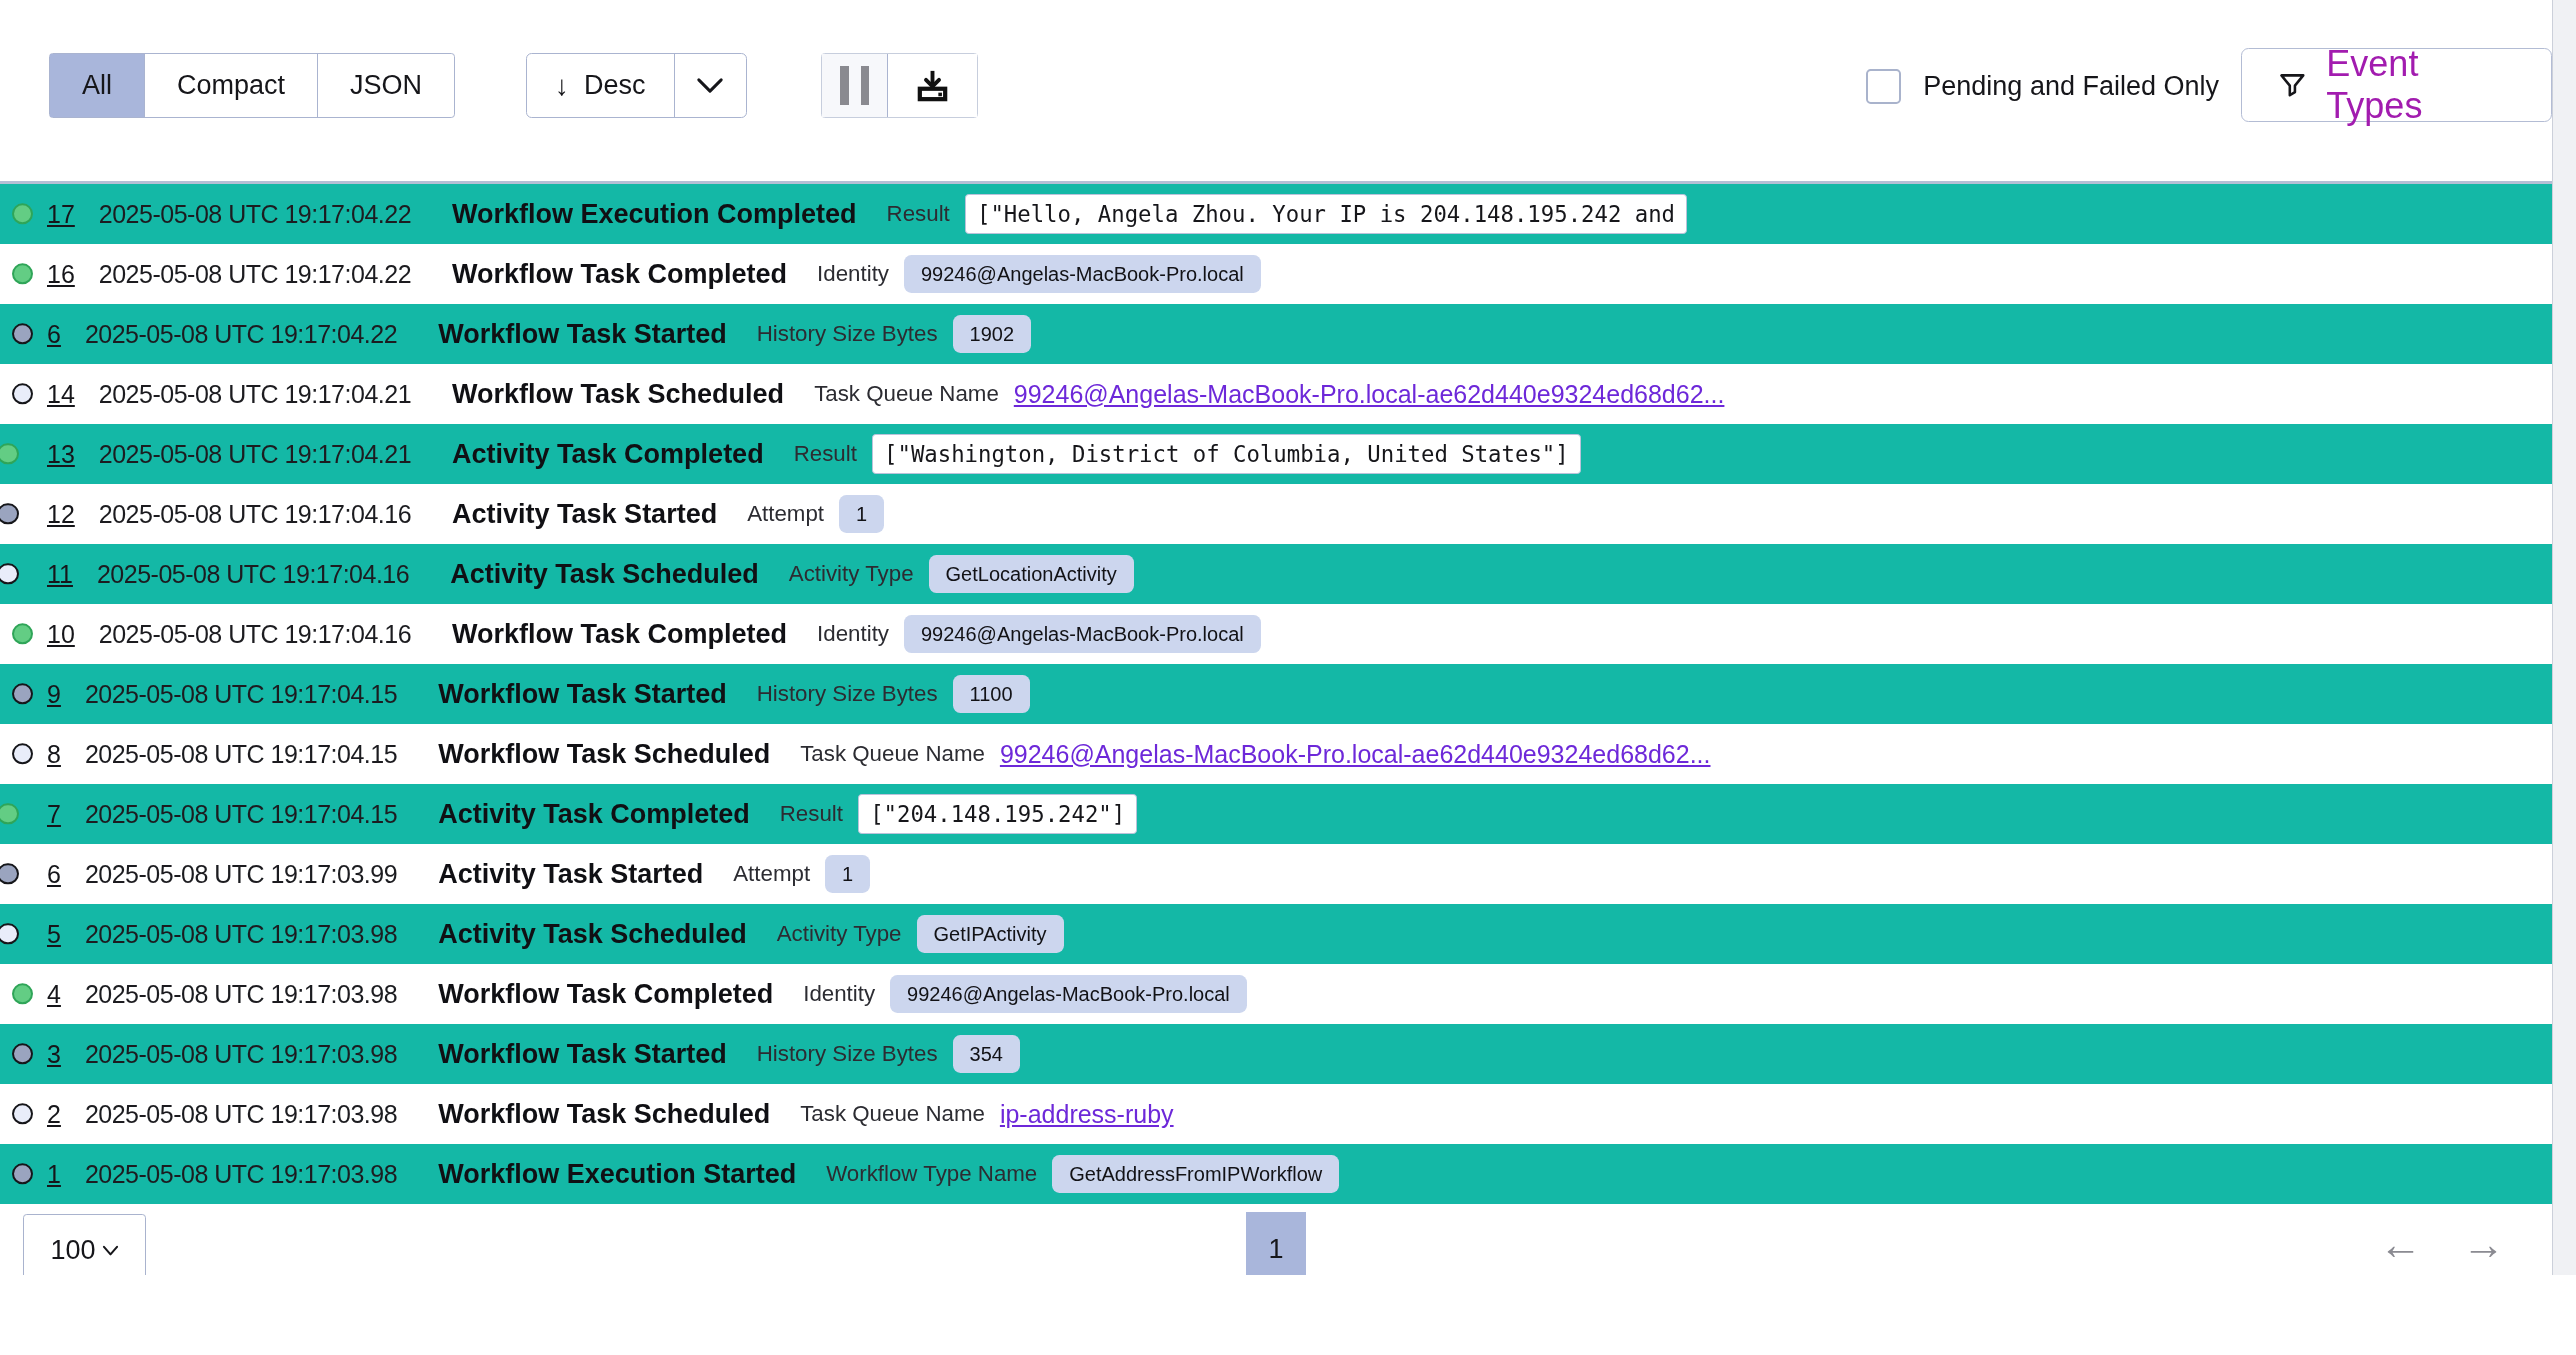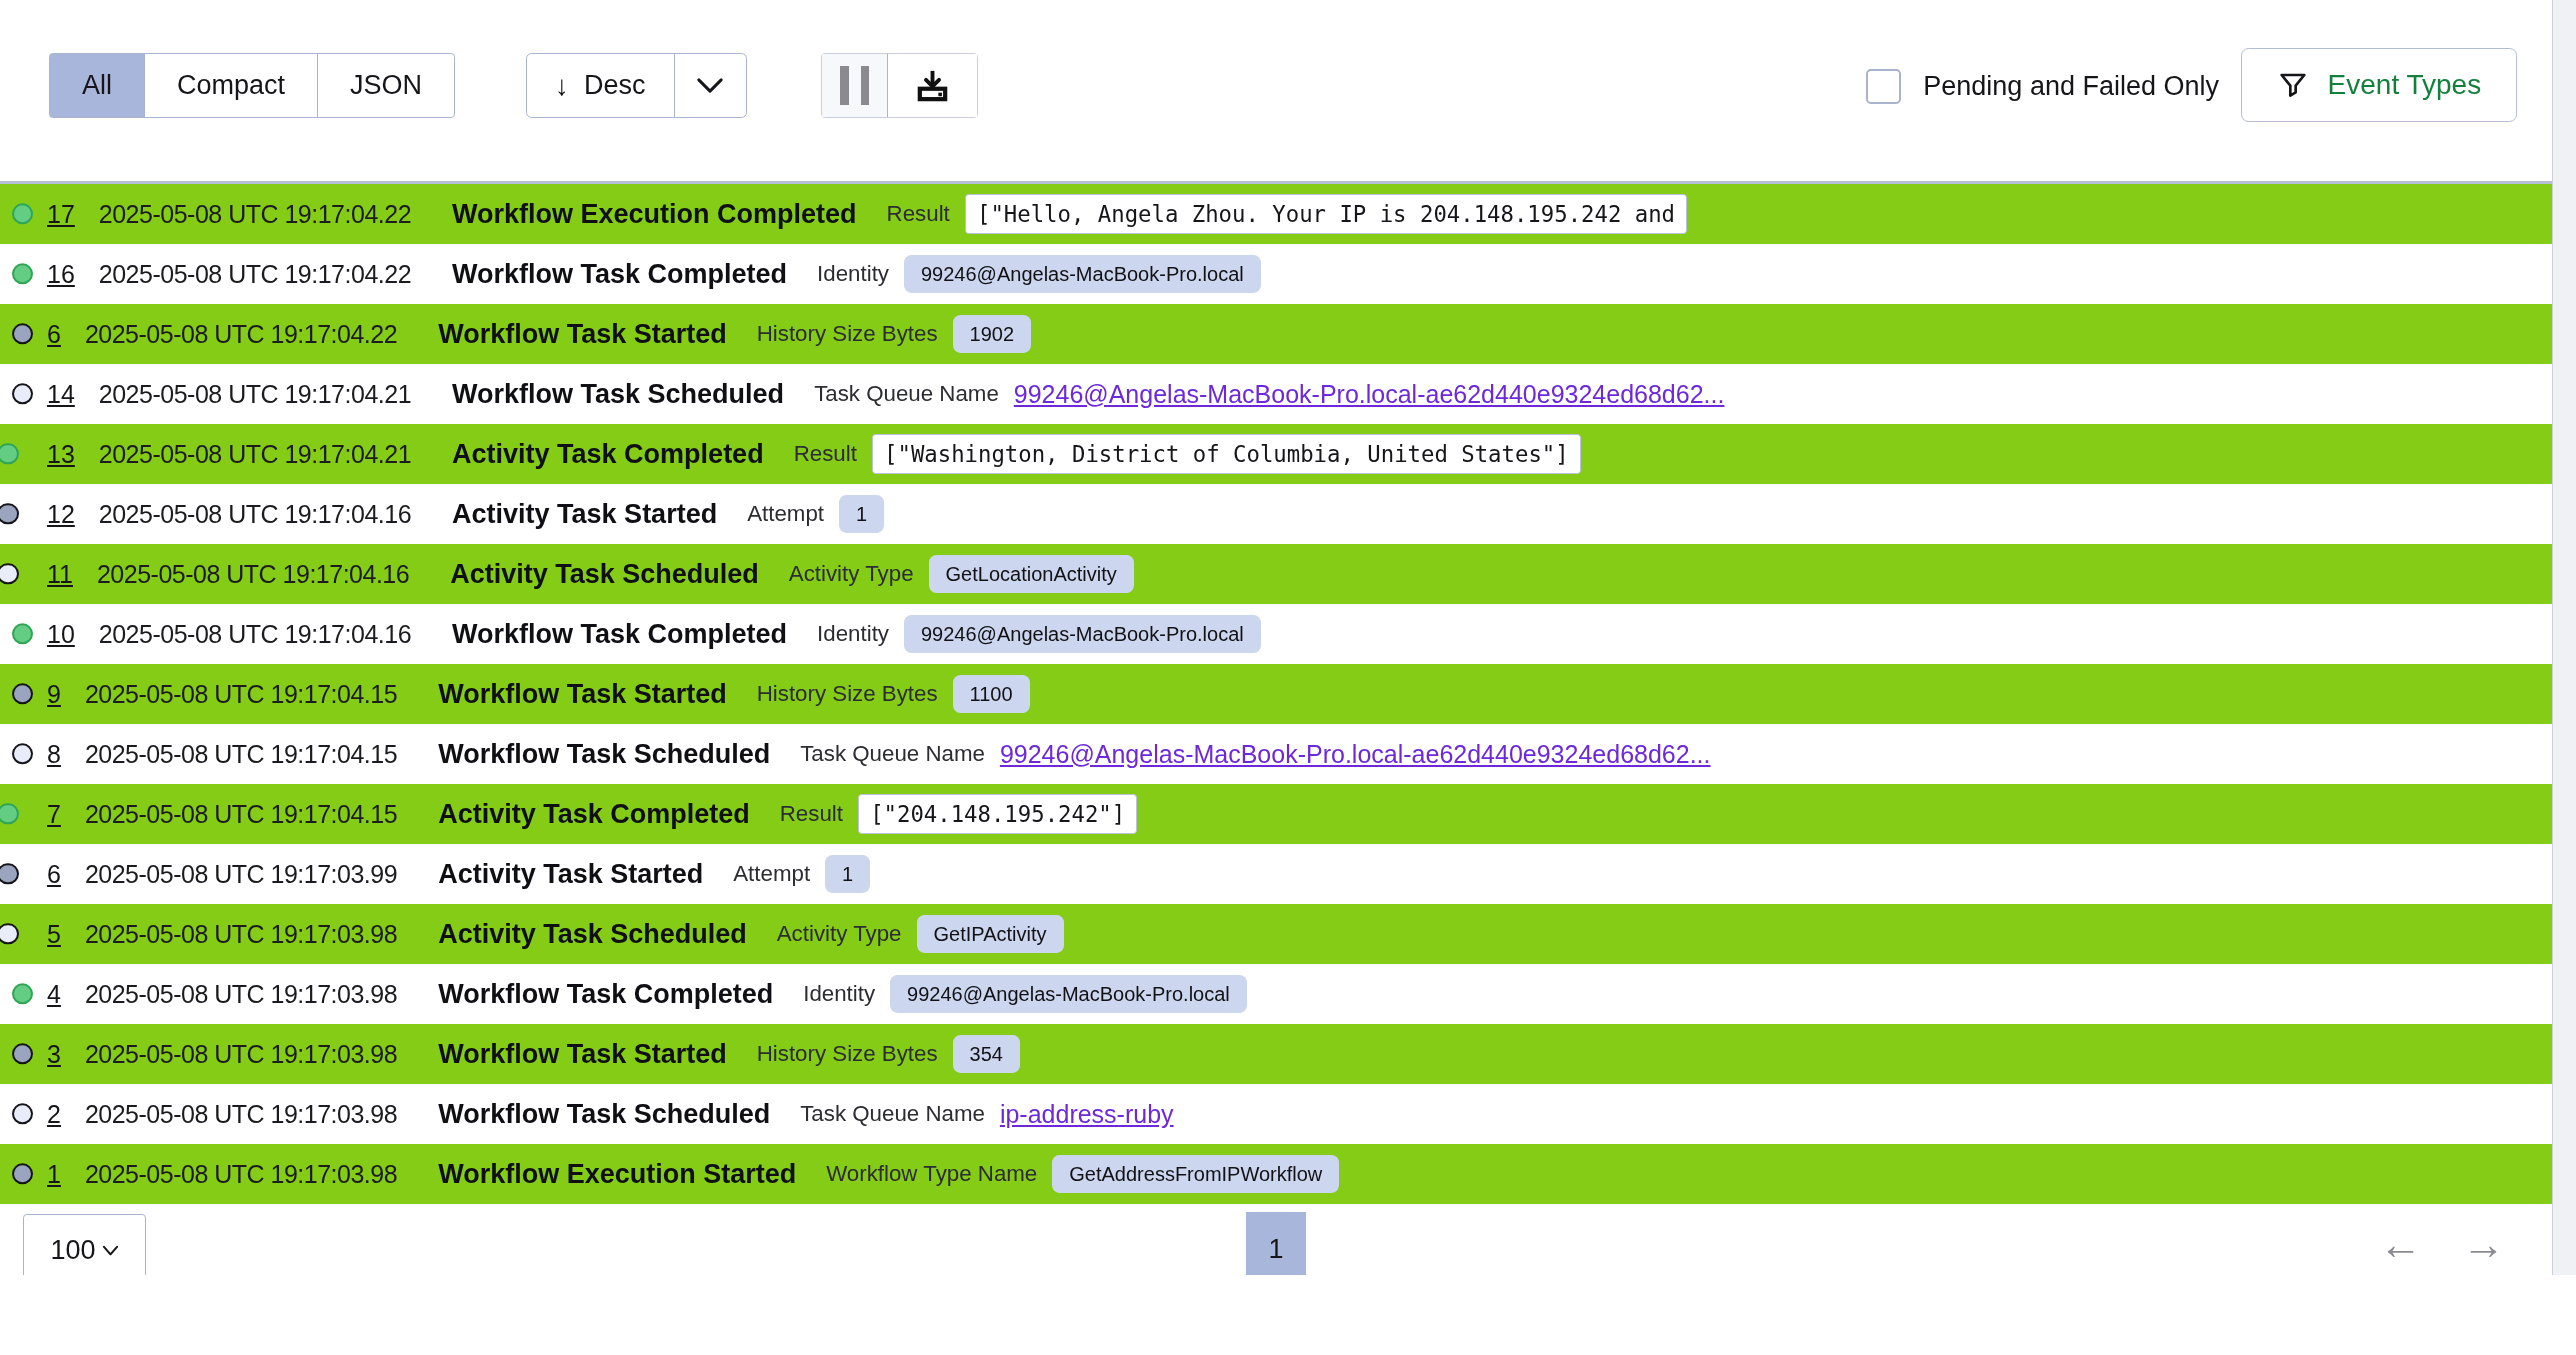--- a/index.html
+++ b/index.html
@@ -36,33 +36,33 @@
     background:#ffffff; border-left:1.9px solid #aab4d0; }
 
   .pending-group { position:absolute; left:1866px; top:56px; height:60px; display:flex;
     align-items:center; gap:22.3px; }
   .checkbox { width:35px; height:35px; background:#fff; border:2.8px solid #a9b3cc;
     border-radius:4.7px; box-sizing:border-box; }
   .pending-label { font-size:27px; color:#16161a; }
 
   .event-types-btn { position:absolute; left:2241px; top:48px; height:74px; padding:0 35px;
     display:flex; align-items:center; gap:18.6px; background:#fff; border:1.9px solid #b3bcd4;
-    border-radius:7.4px; box-sizing:border-box; font-size:28px; color:#15803d; }
+    border-radius:7.4px; box-sizing:border-box; font-size:36px; color:#a21caf; }
 
   
   .event-list { position:absolute; left:0; top:181px; width:2552px;
     border-top:3.7px solid #b5bfd5; border-bottom:5.6px solid #17171b; box-sizing:content-box; }
   .rows { position:relative; }
   .main-line { position:absolute; left:19.5px; top:0; width:6.5px; height:100%;
     background:#4a45d4; z-index:0; }
   .branch-line { position:absolute; left:5.6px; width:5.6px; background:#4a45d4; z-index:0; }
 
   .row { position:relative; height:60px; display:flex; align-items:center;
     padding-left:47px; box-sizing:border-box; background:#ffffff; z-index:1; }
-  .row.alt { background:#84cc16; }
+  .row.alt { background:#14b8a6; }
 
   .marker { position:absolute; top:50%; transform:translateY(-50%);
     width:21.4px; height:21.4px; border-radius:50%; box-sizing:border-box; z-index:2; }
   .marker.main { left:12px; }
   .marker.branch { left:-2.8px; }
   .marker.green  { background:#63cd84; border:2.8px solid #2fa558; }
   .marker.gray   { background:#9aa4bf; border:2.8px solid #15161a; }
   .marker.hollow { background:#e9edfa; border:2.8px solid #15161a; }
 
   .num { font-size:25px; color:#16161a; text-decoration:underline; margin-right:24px;

